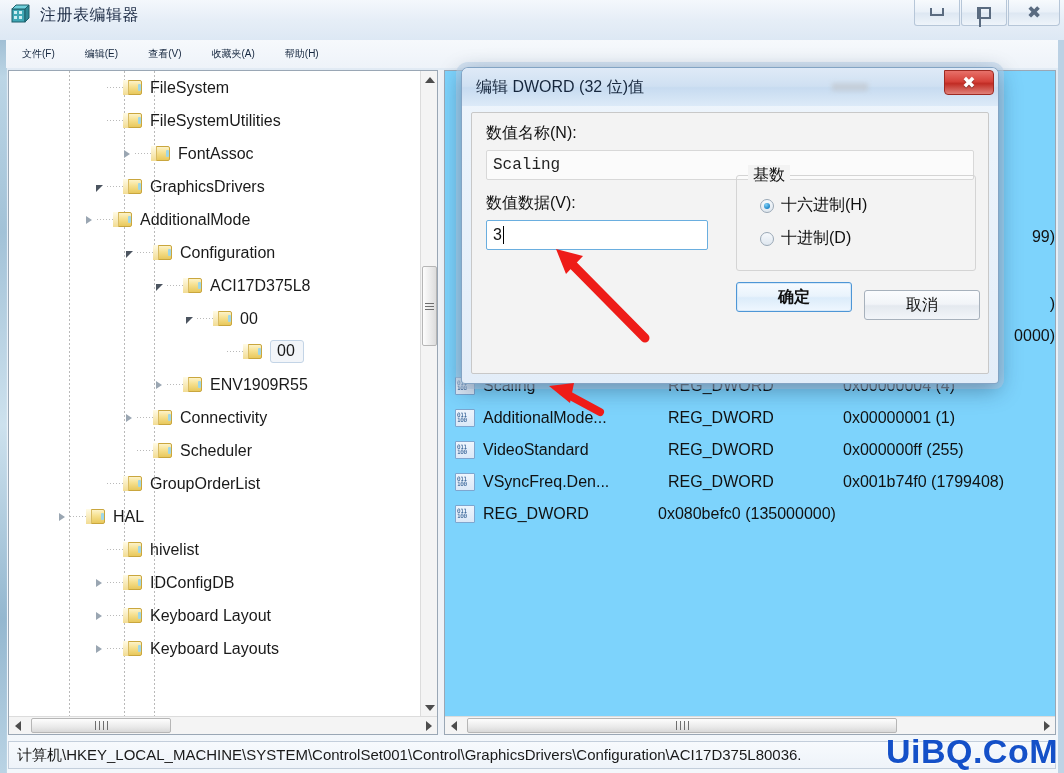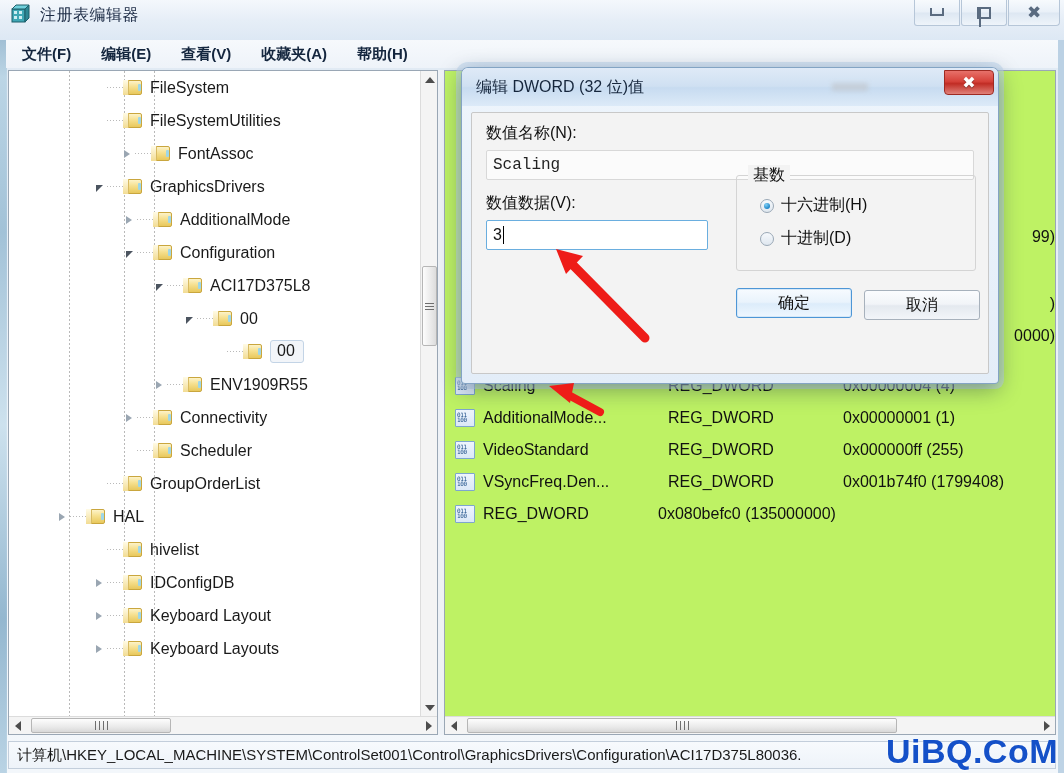--- a/index.html
+++ b/index.html
@@ -76,24 +76,23 @@
 
   
   .menubar {
     position: absolute;
     left: 6px; top: 40px; width: 1052px; height: 28px;
     background: linear-gradient(to bottom, #f6f9fc, #eef3f9);
     display: flex; align-items: center;
     padding-left: 14px;
   }
   .menu-item {
-    font-size: 15px; color: #14263e;
+    font-size: 10px; color: #14263e;
     margin-right: 26px;
     padding: 2px 2px;
-    font-weight: bold;
   }
 
   
   .panes {
     position: absolute;
     left: 8px; top: 70px;
     width: 1048px; height: 665px;
     display: flex;
   }
   .pane {
@@ -250,21 +249,21 @@
     display: flex; align-items: center; justify-content: center;
   }
   .grip-v { display: flex; }
   .grip-v i {
     display: block; width: 1px; height: 9px; background: #6e6e6e; margin: 0 1.5px;
   }
 
   
   .list-viewport {
     position: absolute; left: 0; top: 0; right: 0; bottom: 18px;
-    overflow: hidden; background: #bef264;
+    overflow: hidden; background: #7dd3fc;
   }
   .val-row {
     height: 32px;
     display: flex; align-items: center;
     font-size: 16px; color: #111;
     padding-left: 10px;
   }
   .val-icon {
     width: 20px; height: 18px; flex: 0 0 20px; margin-right: 8px;
     position: relative;
@@ -533,21 +532,21 @@
                 <span class="exp-expanded"></span>
               </span>
               <span class="dash"></span>
               <span class="folder">
                 <span class="fbody"></span>
                 <span class="fspine"></span>
                 <span class="ftab"></span>
               </span>
               <span class="tree-label">GraphicsDrivers</span>
             </div>
-            <div class="tree-row" style="padding-left: 112px;">
+            <div class="tree-row" style="padding-left: 72px;">
               <span class="expander">
                 <span class="exp-collapsed"></span>
               </span>
               <span class="dash"></span>
               <span class="folder">
                 <span class="fbody"></span>
                 <span class="fspine"></span>
                 <span class="ftab"></span>
               </span>
               <span class="tree-label">AdditionalMode</span>
@@ -854,21 +853,21 @@
         <span class="radio">
             <span class="dot"></span>
           </span>
         <span>十六进制(H)</span>
       </div>
       <div class="radio-row" style="left:288px; top:115px;">
         <span class="radio"></span>
         <span>十进制(D)</span>
       </div>
 
-      <div class="dlg-btn default" style="left:264px; top:175px;">
+      <div class="dlg-btn default" style="left:264px; top:169px;font-weight:bold;">
         <span>确定</span>
       </div>
       <div class="dlg-btn" style="left:392px; top:177px;">
         <span>取消</span>
       </div>
     </div>
   </div>
 
   <svg class="arrow-svg" width="1064" height="773">
     <g>

